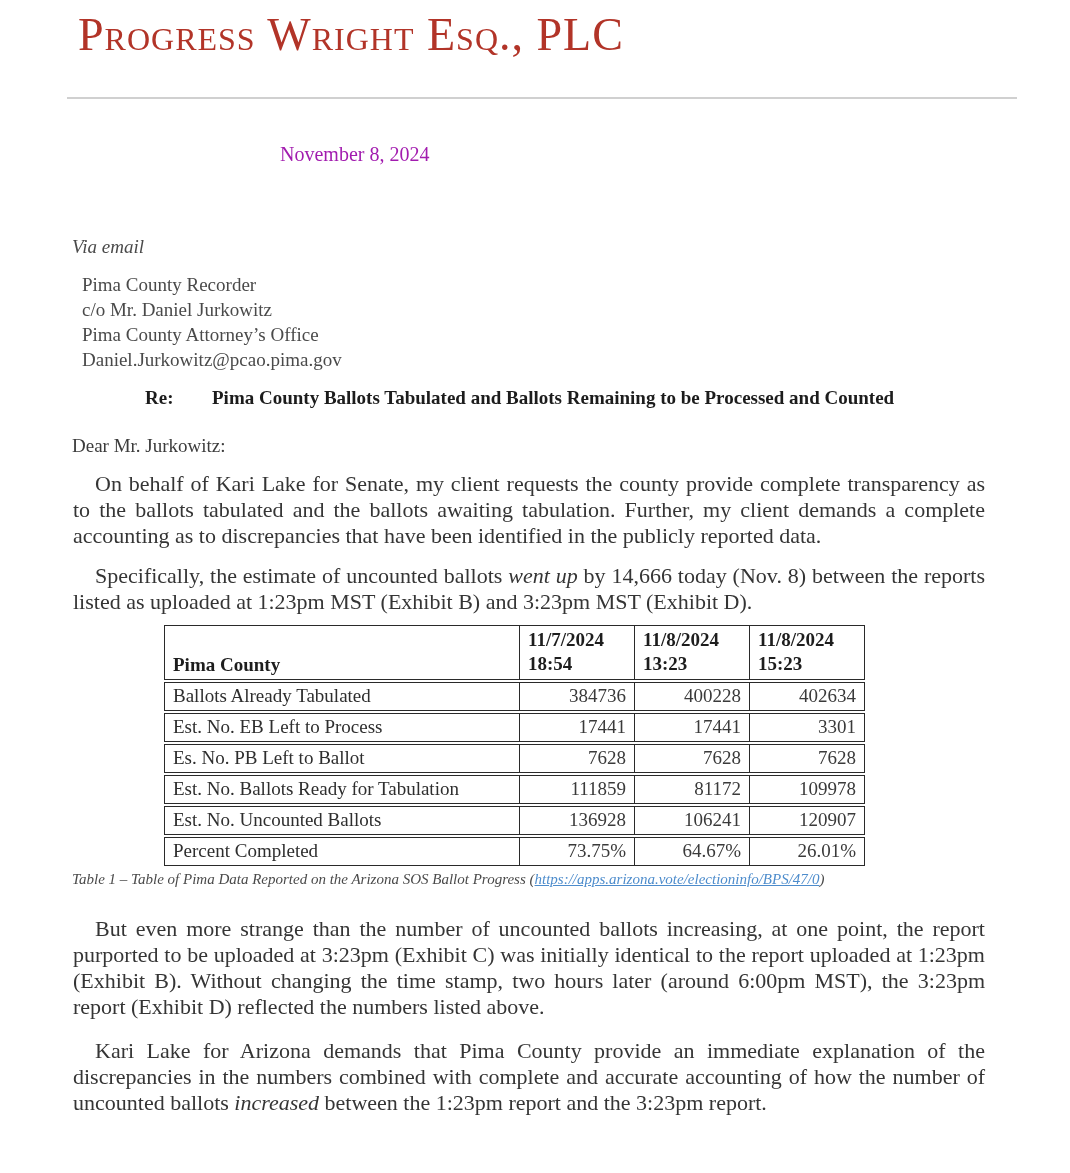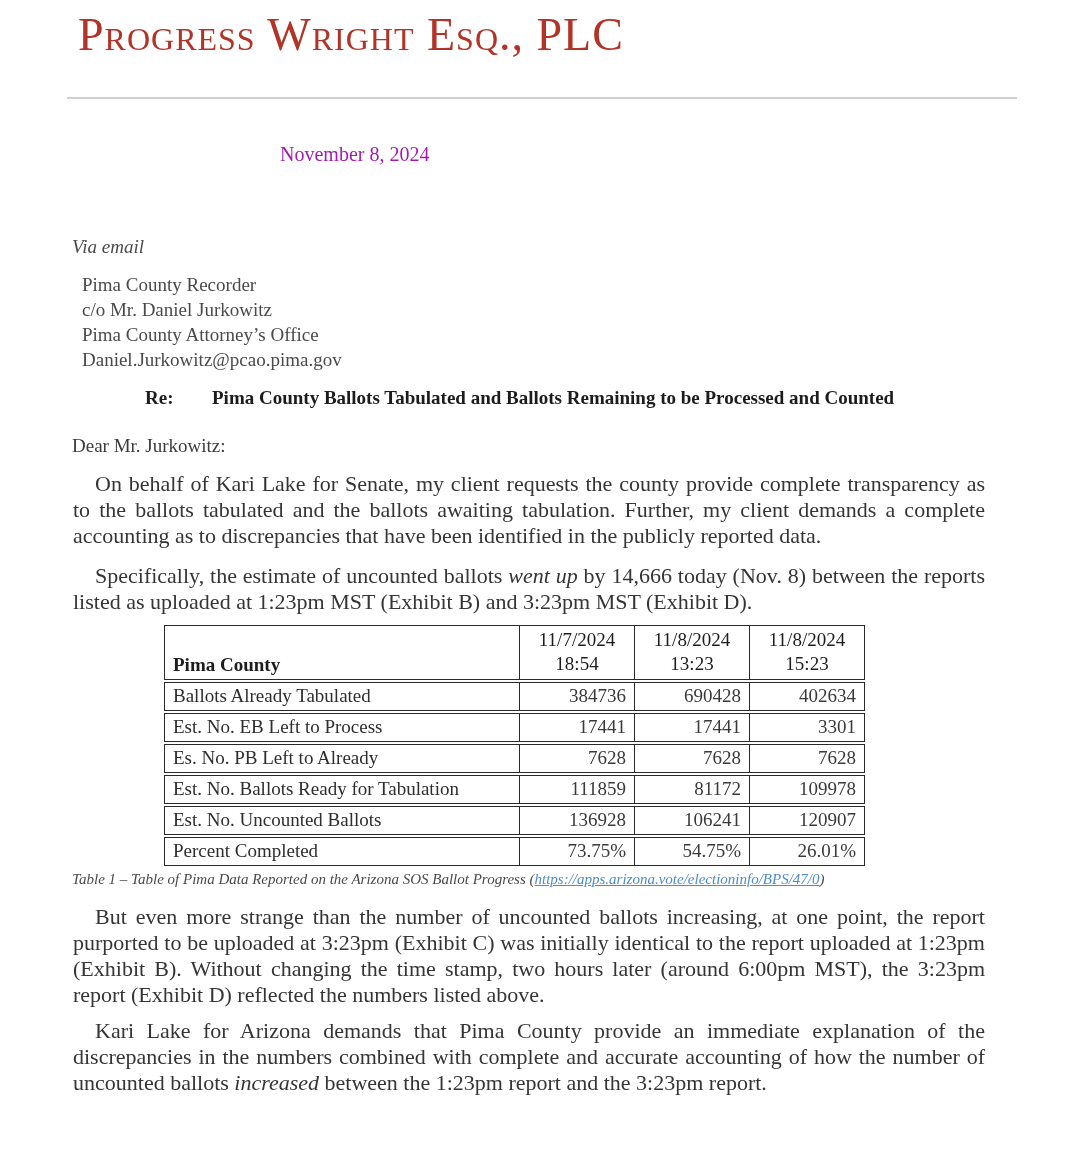--- a/index.html
+++ b/index.html
@@ -84,22 +84,22 @@
     border-left: 1px solid #2a2a2a;
   }
   th.col-label {
     width: 338px;
     text-align: left;
     vertical-align: bottom;
     font-weight: bold;
   }
   th.col-date {
     width: 98px;
-    text-align: center;
-    font-weight: normal;
+    text-align: left;
+    font-weight: bold;
     line-height: 24px;
   }
   th.col-date .dline { display: block; }
   td.row-label { text-align: left; color: #2e2e2e; }
   td.num { text-align: right; color: #3a3a3a; }
   .caption {
     margin: 3px 8px 0 72px;
     font-size: 15px;
     font-style: italic;
     color: #4a4a4a;
@@ -153,53 +153,53 @@
       <th class="col-date">
           <span class="dline">11/8/2024</span>
           <span class="dline">15:23</span>
         </th>
     </tr>
   </thead>
   <tbody>
     <tr>
       <td class="row-label">Ballots Already Tabulated</td>
       <td class="num">384736</td>
-      <td class="num">690428</td>
+      <td class="num">400228</td>
       <td class="num">402634</td>
     </tr>
     <tr>
       <td class="row-label">Est. No. EB Left to Process</td>
       <td class="num">17441</td>
       <td class="num">17441</td>
       <td class="num">3301</td>
     </tr>
     <tr>
-      <td class="row-label">Es. No. PB Left to Already</td>
+      <td class="row-label">Es. No. PB Left to Ballot</td>
       <td class="num">7628</td>
       <td class="num">7628</td>
       <td class="num">7628</td>
     </tr>
     <tr>
       <td class="row-label">Est. No. Ballots Ready for Tabulation</td>
       <td class="num">111859</td>
       <td class="num">81172</td>
       <td class="num">109978</td>
     </tr>
     <tr>
       <td class="row-label">Est. No. Uncounted Ballots</td>
       <td class="num">136928</td>
       <td class="num">106241</td>
       <td class="num">120907</td>
     </tr>
     <tr>
       <td class="row-label">Percent Completed</td>
       <td class="num">73.75%</td>
-      <td class="num">54.75%</td>
+      <td class="num">64.67%</td>
       <td class="num">26.01%</td>
     </tr>
   </tbody>
 </table>
 
 <div class="caption"><span>Table 1 – Table of Pima Data Reported on the Arizona SOS Ballot Progress (</span><a href="#">https://apps.arizona.vote/electioninfo/BPS/47/0</a><span>)</span></div>
 
-<div class="para" style="margin-top:16px;">But even more strange than the number of uncounted ballots increasing, at one point, the report purported to be uploaded at 3:23pm (Exhibit C) was initially identical to the report uploaded at 1:23pm (Exhibit B). Without changing the time stamp, two hours later (around 6:00pm MST), the 3:23pm report (Exhibit D) reflected the numbers listed above.</div>
-
-<div class="para" style="margin-top:10px;"><span>Kari Lake for Arizona demands that Pima County provide an immediate explanation of the discrepancies in the numbers combined with complete and accurate accounting of how the number of uncounted ballots </span><span class="it">increased</span><span> between the 1:23pm report and the 3:23pm report.</span></div>
+<div class="para" style="margin-top:28px;">But even more strange than the number of uncounted ballots increasing, at one point, the report purported to be uploaded at 3:23pm (Exhibit C) was initially identical to the report uploaded at 1:23pm (Exhibit B). Without changing the time stamp, two hours later (around 6:00pm MST), the 3:23pm report (Exhibit D) reflected the numbers listed above.</div>
+
+<div class="para" style="margin-top:18px;"><span>Kari Lake for Arizona demands that Pima County provide an immediate explanation of the discrepancies in the numbers combined with complete and accurate accounting of how the number of uncounted ballots </span><span class="it">increased</span><span> between the 1:23pm report and the 3:23pm report.</span></div>
 
 </body></html>

